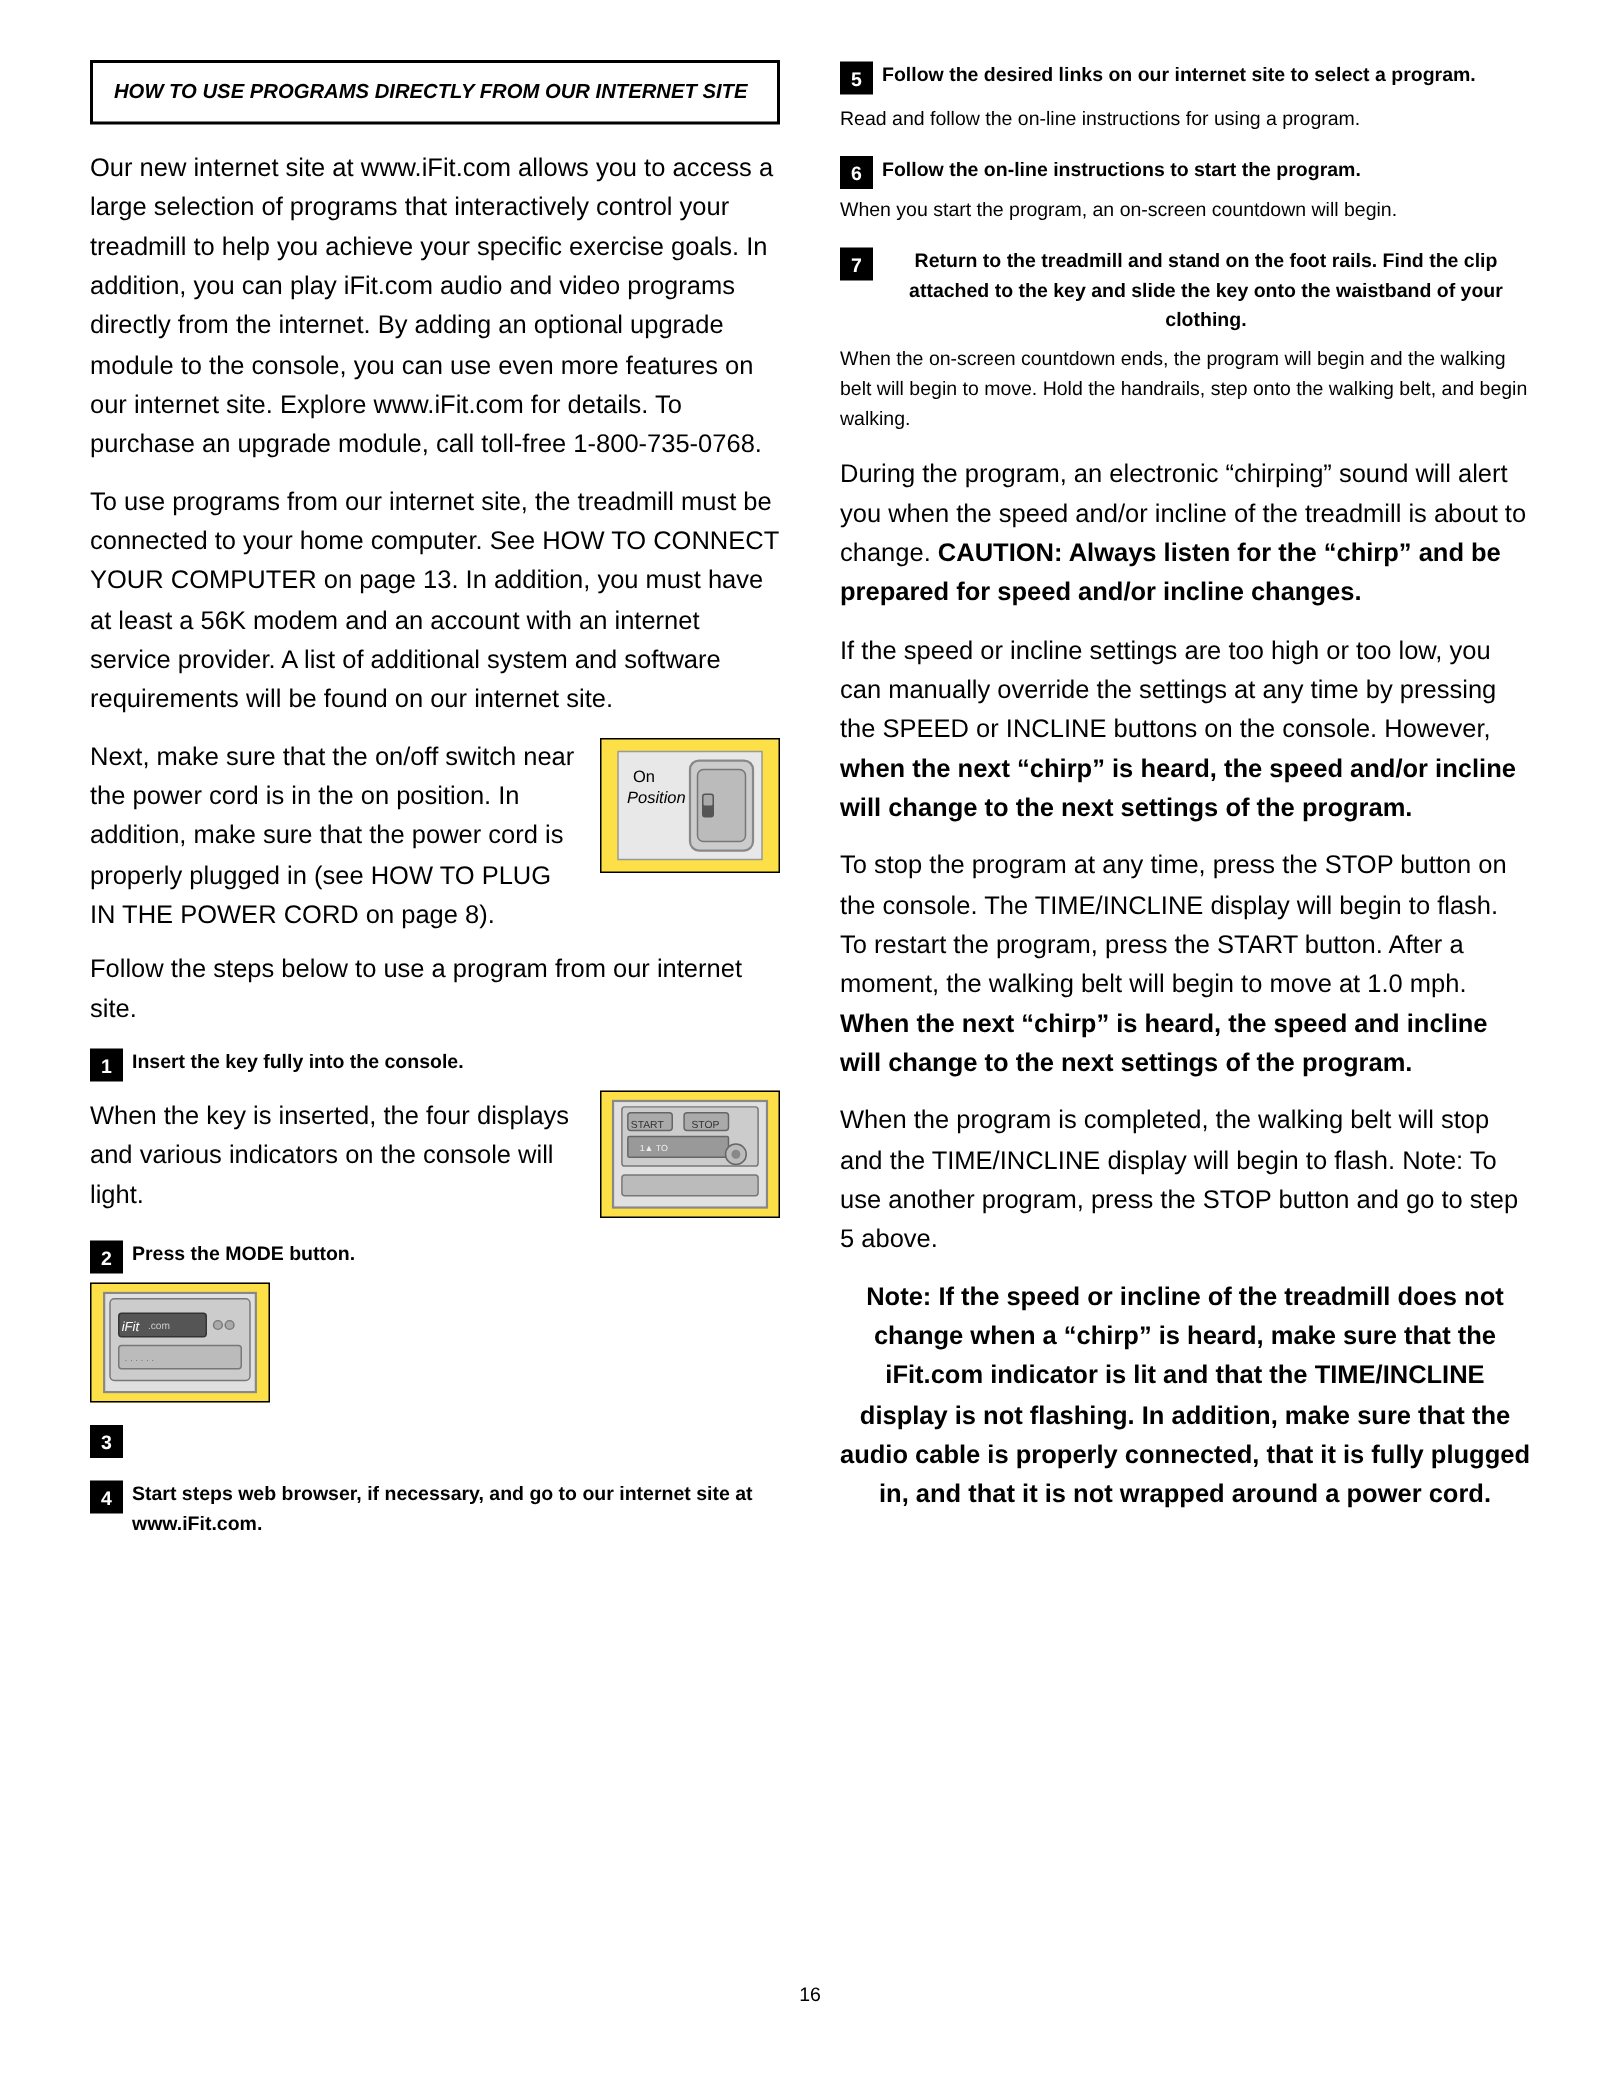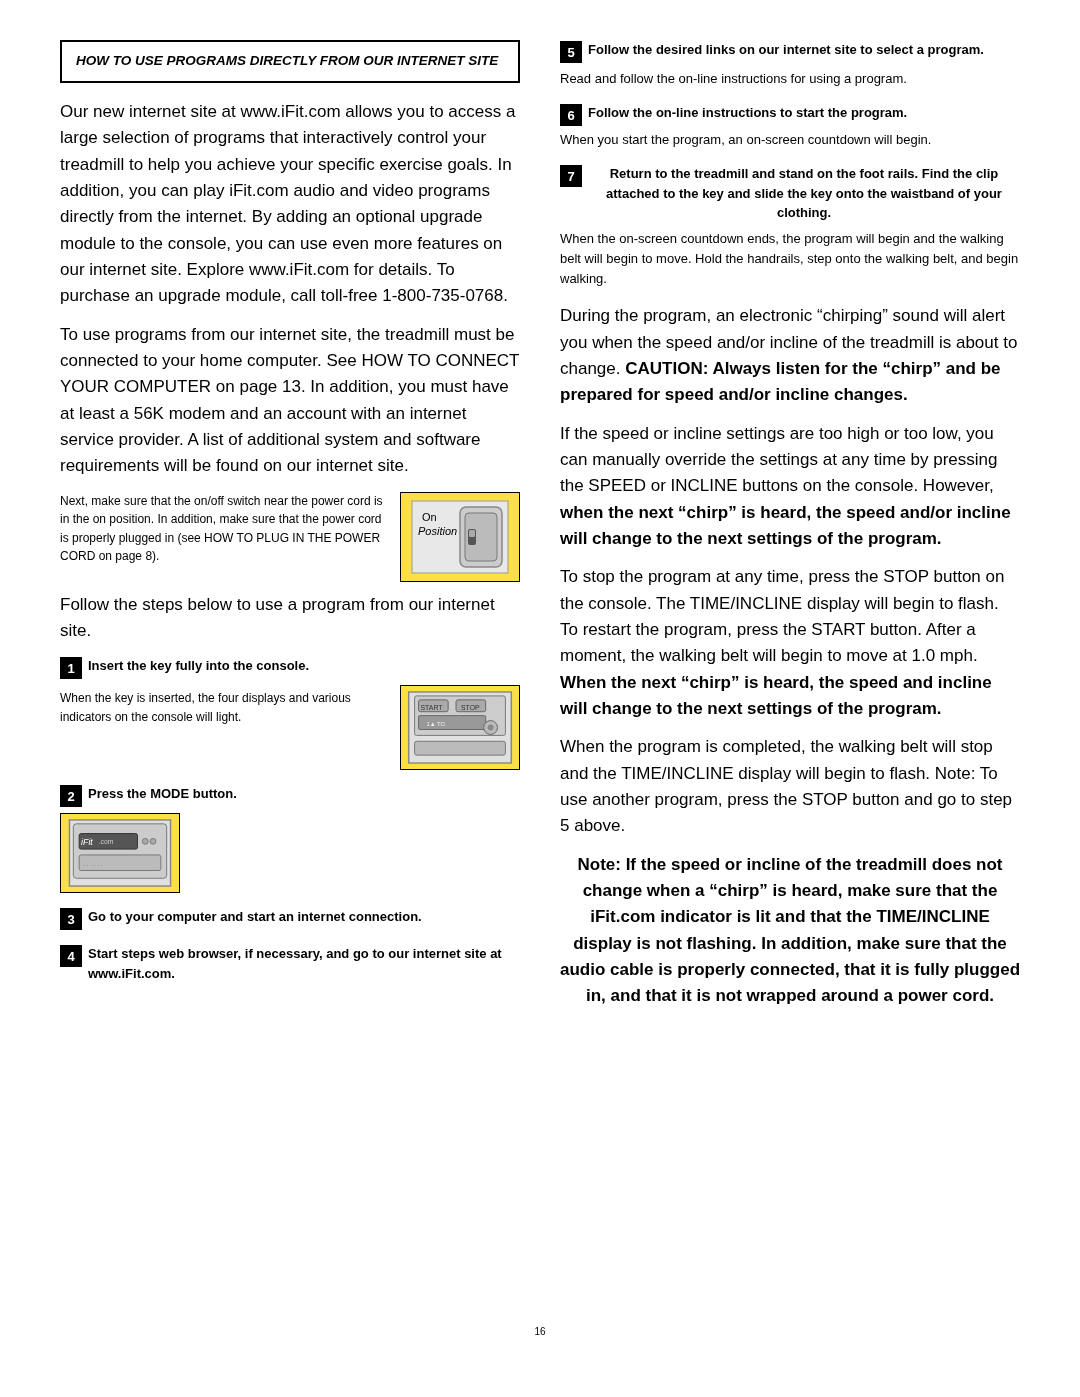--- a/index.html
+++ b/index.html
@@ -79,21 +79,21 @@
       line-height: 1.55;
       margin-top: 4px;
     }
     .inline-figure {
       display: flex;
       align-items: flex-start;
       gap: 16px;
       margin: 6px 0 10px 0;
     }
     .inline-text {
-      font-size: 12px;
+      font-size: 17px;
       line-height: 1.55;
       flex: 1;
     }
     .figure-box {
       border: 1px solid #000;
       background: #fde047;
       display: flex;
       align-items: flex-start;
       justify-content: center;
       flex-shrink: 0;
@@ -116,21 +116,21 @@
       display: flex;
       align-items: center;
       justify-content: center;
       flex-direction: column;
       font-size: 10px;
       color: #333;
       padding: 4px;
     }
     .page-number {
       text-align: center;
-      font-size: 10px;
+      font-size: 13px;
       margin-top: 20px;
     }
     .bold { font-weight: bold; text-align: center; }
     .right-step-block {
       margin-bottom: 14px;
     }
     .right-step-row {
       display: flex;
       align-items: flex-start;
       gap: 6px;
@@ -233,21 +233,20 @@
                 <text x="16" y="50" font-size="6" font-family="Arial" fill="#555">  ·  ·  ·  ·  ·  ·</text>
               </svg>
             </div>
           </div>
         </div>
       </div>
 
       <div class="step-block">
         <div class="step-row">
           <div class="step-number">3</div>
-          <div class="step-label">Go to your computer and start an internet connection.</div>
         </div>
       </div>
 
       <div class="step-block">
         <div class="step-row">
           <div class="step-number">4</div>
           <div class="step-label">Start steps web browser, if necessary, and go to our internet site at www.iFit.com.</div>
         </div>
       </div>
     </div>

